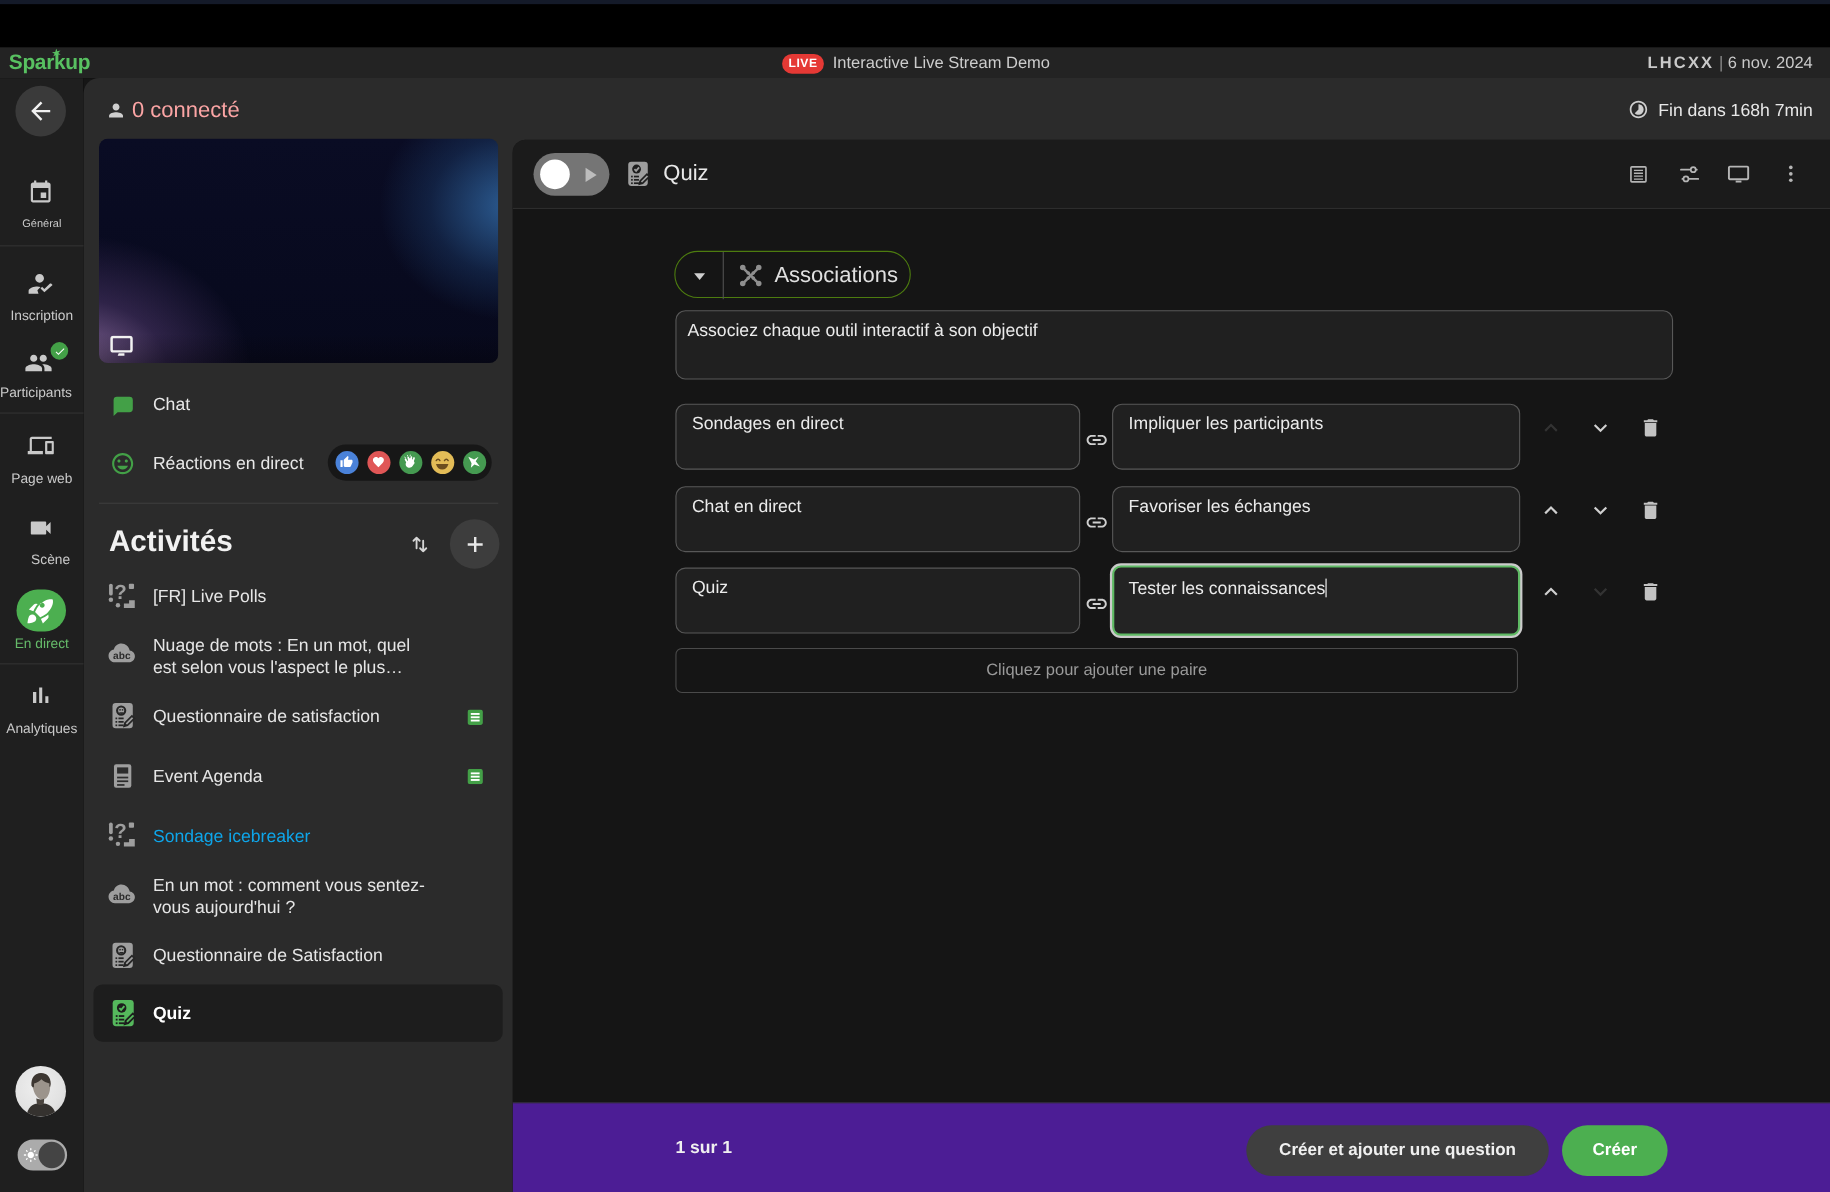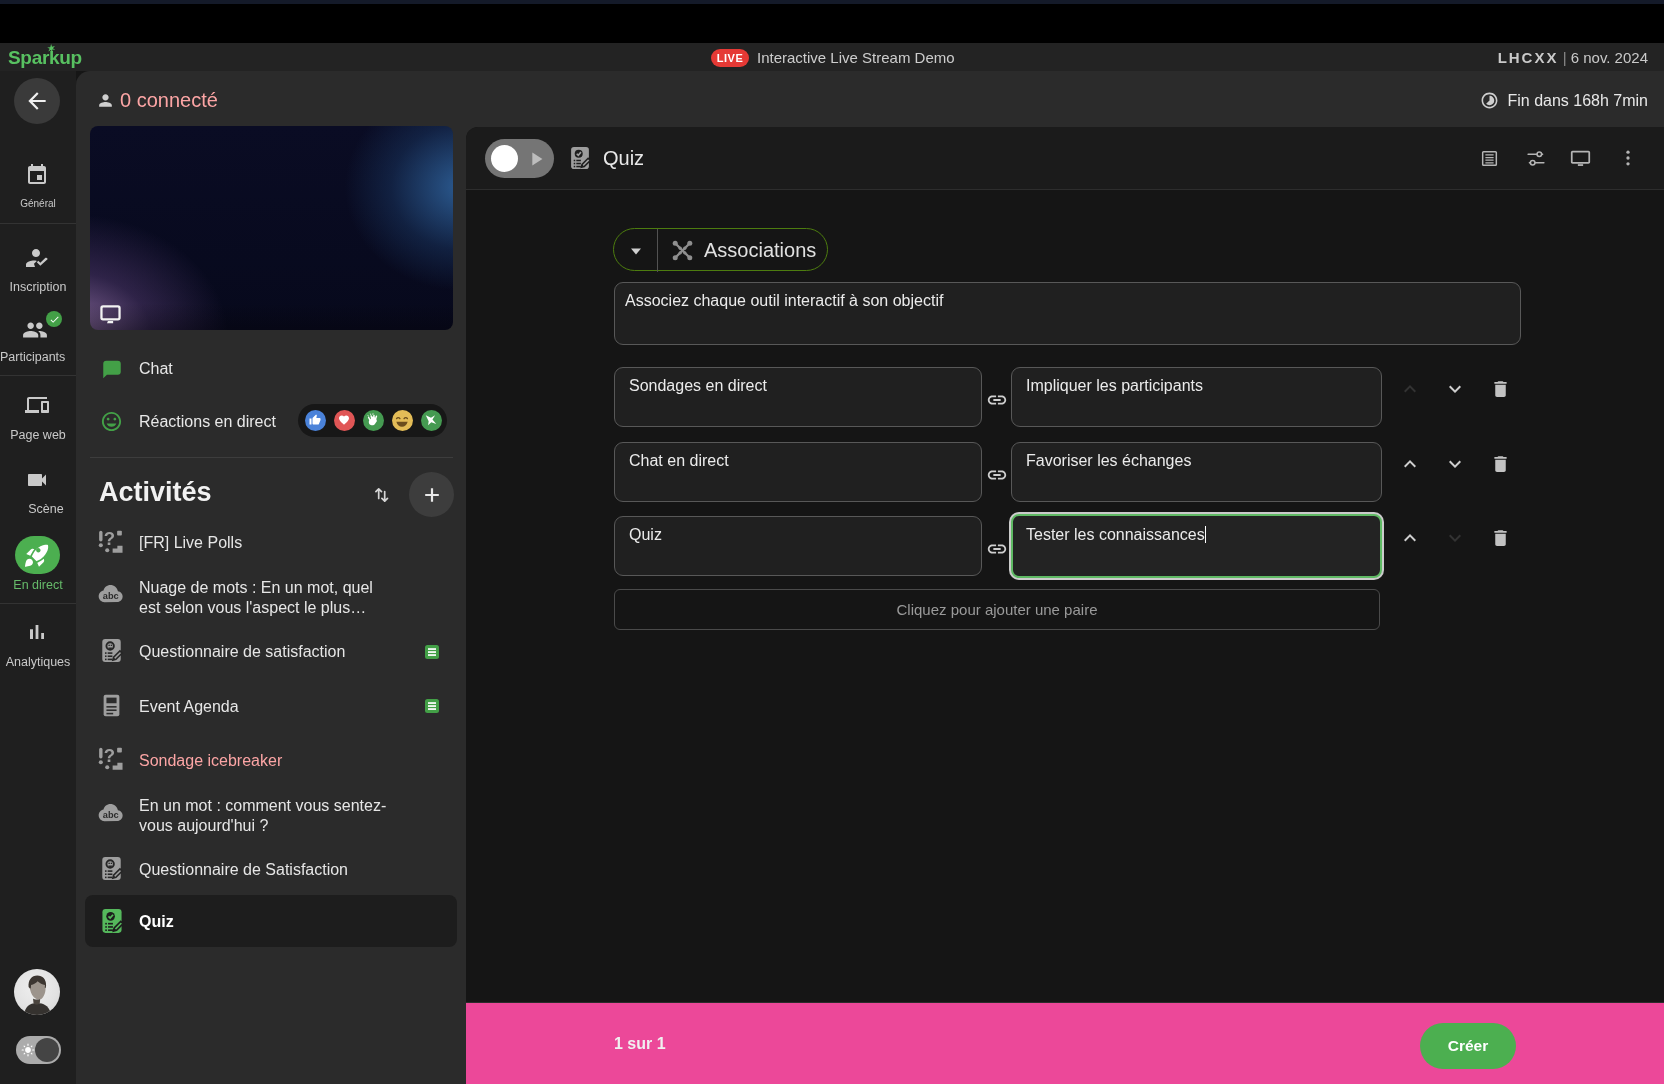--- a/index.html
+++ b/index.html
@@ -227,21 +227,21 @@
         <rect x="3" y="9.2" width="8" height="1.7" fill="#fff"></rect>
       </svg>
     <svg class="abs" style="left:22px;top:675px;" width="27" height="27" viewBox="0 0 24 24" fill="#9e9e9e">
         <rect x="1" y="1.5" width="3" height="9.5" rx="1.5"></rect>
         <circle cx="2.5" cy="14.5" r="1.8"></circle>
         <text x="5.2" y="13.8" font-size="16.5" font-weight="bold" font-family="Liberation Sans" fill="#9e9e9e">?</text>
         <circle cx="8.2" cy="18.8" r="1.8"></circle>
         <rect x="17" y="1.5" width="4.2" height="4.2" rx="0.8"></rect>
         <path d="M13 21v-3.6h4.2v-2.6h4.6V21z"></path>
       </svg>
-    <div class="abs" style="left:63px;top:679px;height:21px;line-height:21px;font-size:16px;color:#fca5a5;">Sondage icebreaker</div>
+    <div class="abs" style="left:63px;top:679px;height:21px;line-height:21px;font-size:16px;color:#0ea5e9;">Sondage icebreaker</div>
     <svg class="abs" style="left:22px;top:729px;" width="27" height="27" viewBox="0 0 24 24">
         <path d="M5.8 18.8c-2.9 0-5.2-2.3-5.2-5.2 0-2.6 1.9-4.7 4.3-5.1C5.6 5.6 8 3.6 11 3.6c3.3 0 6.1 2.4 6.7 5.6 2.3.2 4.2 2.2 4.2 4.6 0 2.7-2.2 4.9-4.8 4.9z" fill="#9e9e9e"></path>
         <text x="11.3" y="16" text-anchor="middle" font-size="8.2" font-weight="bold" fill="#2c2c2c" font-family="Liberation Sans">abc</text>
       </svg>
     <div class="abs" style="left:63px;top:725px;width:250px;line-height:19.5px;font-size:16px;color:#e6e6e6;">En un mot : comment vous sentez-vous aujourd'hui ?</div>
     <svg class="abs" style="left:22px;top:784px;" width="27" height="27" viewBox="0 0 24 24">
         <rect x="3.8" y="1.8" width="16.4" height="20.4" rx="2.6" fill="#9e9e9e"></rect>
         <circle cx="10.8" cy="8" r="3.3" fill="none" stroke="#262626" stroke-width="1.7"></circle>
         <rect x="9.3" y="6.8" width="1.2" height="1.2" fill="#262626"></rect>
         <rect x="11.3" y="6.8" width="1.2" height="1.2" fill="#262626"></rect>
@@ -377,18 +377,19 @@
         <path d="M12 8l-6 6 1.41 1.41L12 10.83l4.59 4.58L18 14z"></path>
       </svg>
     <svg class="abs" style="left:977px;top:399px;" width="24" height="24" viewBox="0 0 24 24" fill="#333333">
         <path d="M16.59 8.59 12 13.17 7.41 8.59 6 10l6 6 6-6z"></path>
       </svg>
     <svg class="abs" style="left:1024px;top:400px;" width="21" height="22" viewBox="0 0 24 24" fill="#c2c2c2">
         <path d="M6 19c0 1.1.9 2 2 2h8c1.1 0 2-.9 2-2V7H6v12zM19 4h-3.5l-1-1h-5l-1 1H5v2h14V4z"></path>
       </svg>
 
     <div class="abs" style="left:148px;top:462px;width:766px;height:41px;border:1px solid #4a4a4a;border-radius:6px;text-align:center;line-height:39px;font-size:15px;color:#9a9a9a;">Cliquez pour ajouter une paire</div>
-    <div class="abs" id="botbar" style="left:0;top:875px;width:1198px;height:82px;background:#ec4899;border-top:1px solid #2c2c2c;">
+    <div class="abs" id="botbar" style="left:0;top:875px;width:1198px;height:82px;background:#4c1d95;border-top:1px solid #2c2c2c;">
       <div class="abs" style="left:148px;top:31px;height:20px;line-height:20px;font-size:16px;font-weight:bold;color:#f0f0f0;">1 sur 1</div>
+      <div class="abs" style="left:667px;top:20px;width:275px;height:46px;border-radius:23px;background:#3f3f3f;text-align:center;line-height:46px;font-size:15.5px;font-weight:bold;color:#f0f0f0;">Créer et ajouter une question</div>
       <div class="abs" style="left:954px;top:20px;width:96px;height:46px;border-radius:23px;background:#4caf50;text-align:center;line-height:46px;font-size:15.5px;font-weight:bold;color:#fff;">Créer</div>
     </div>
   </div>
 </div>
 
 </body></html>

